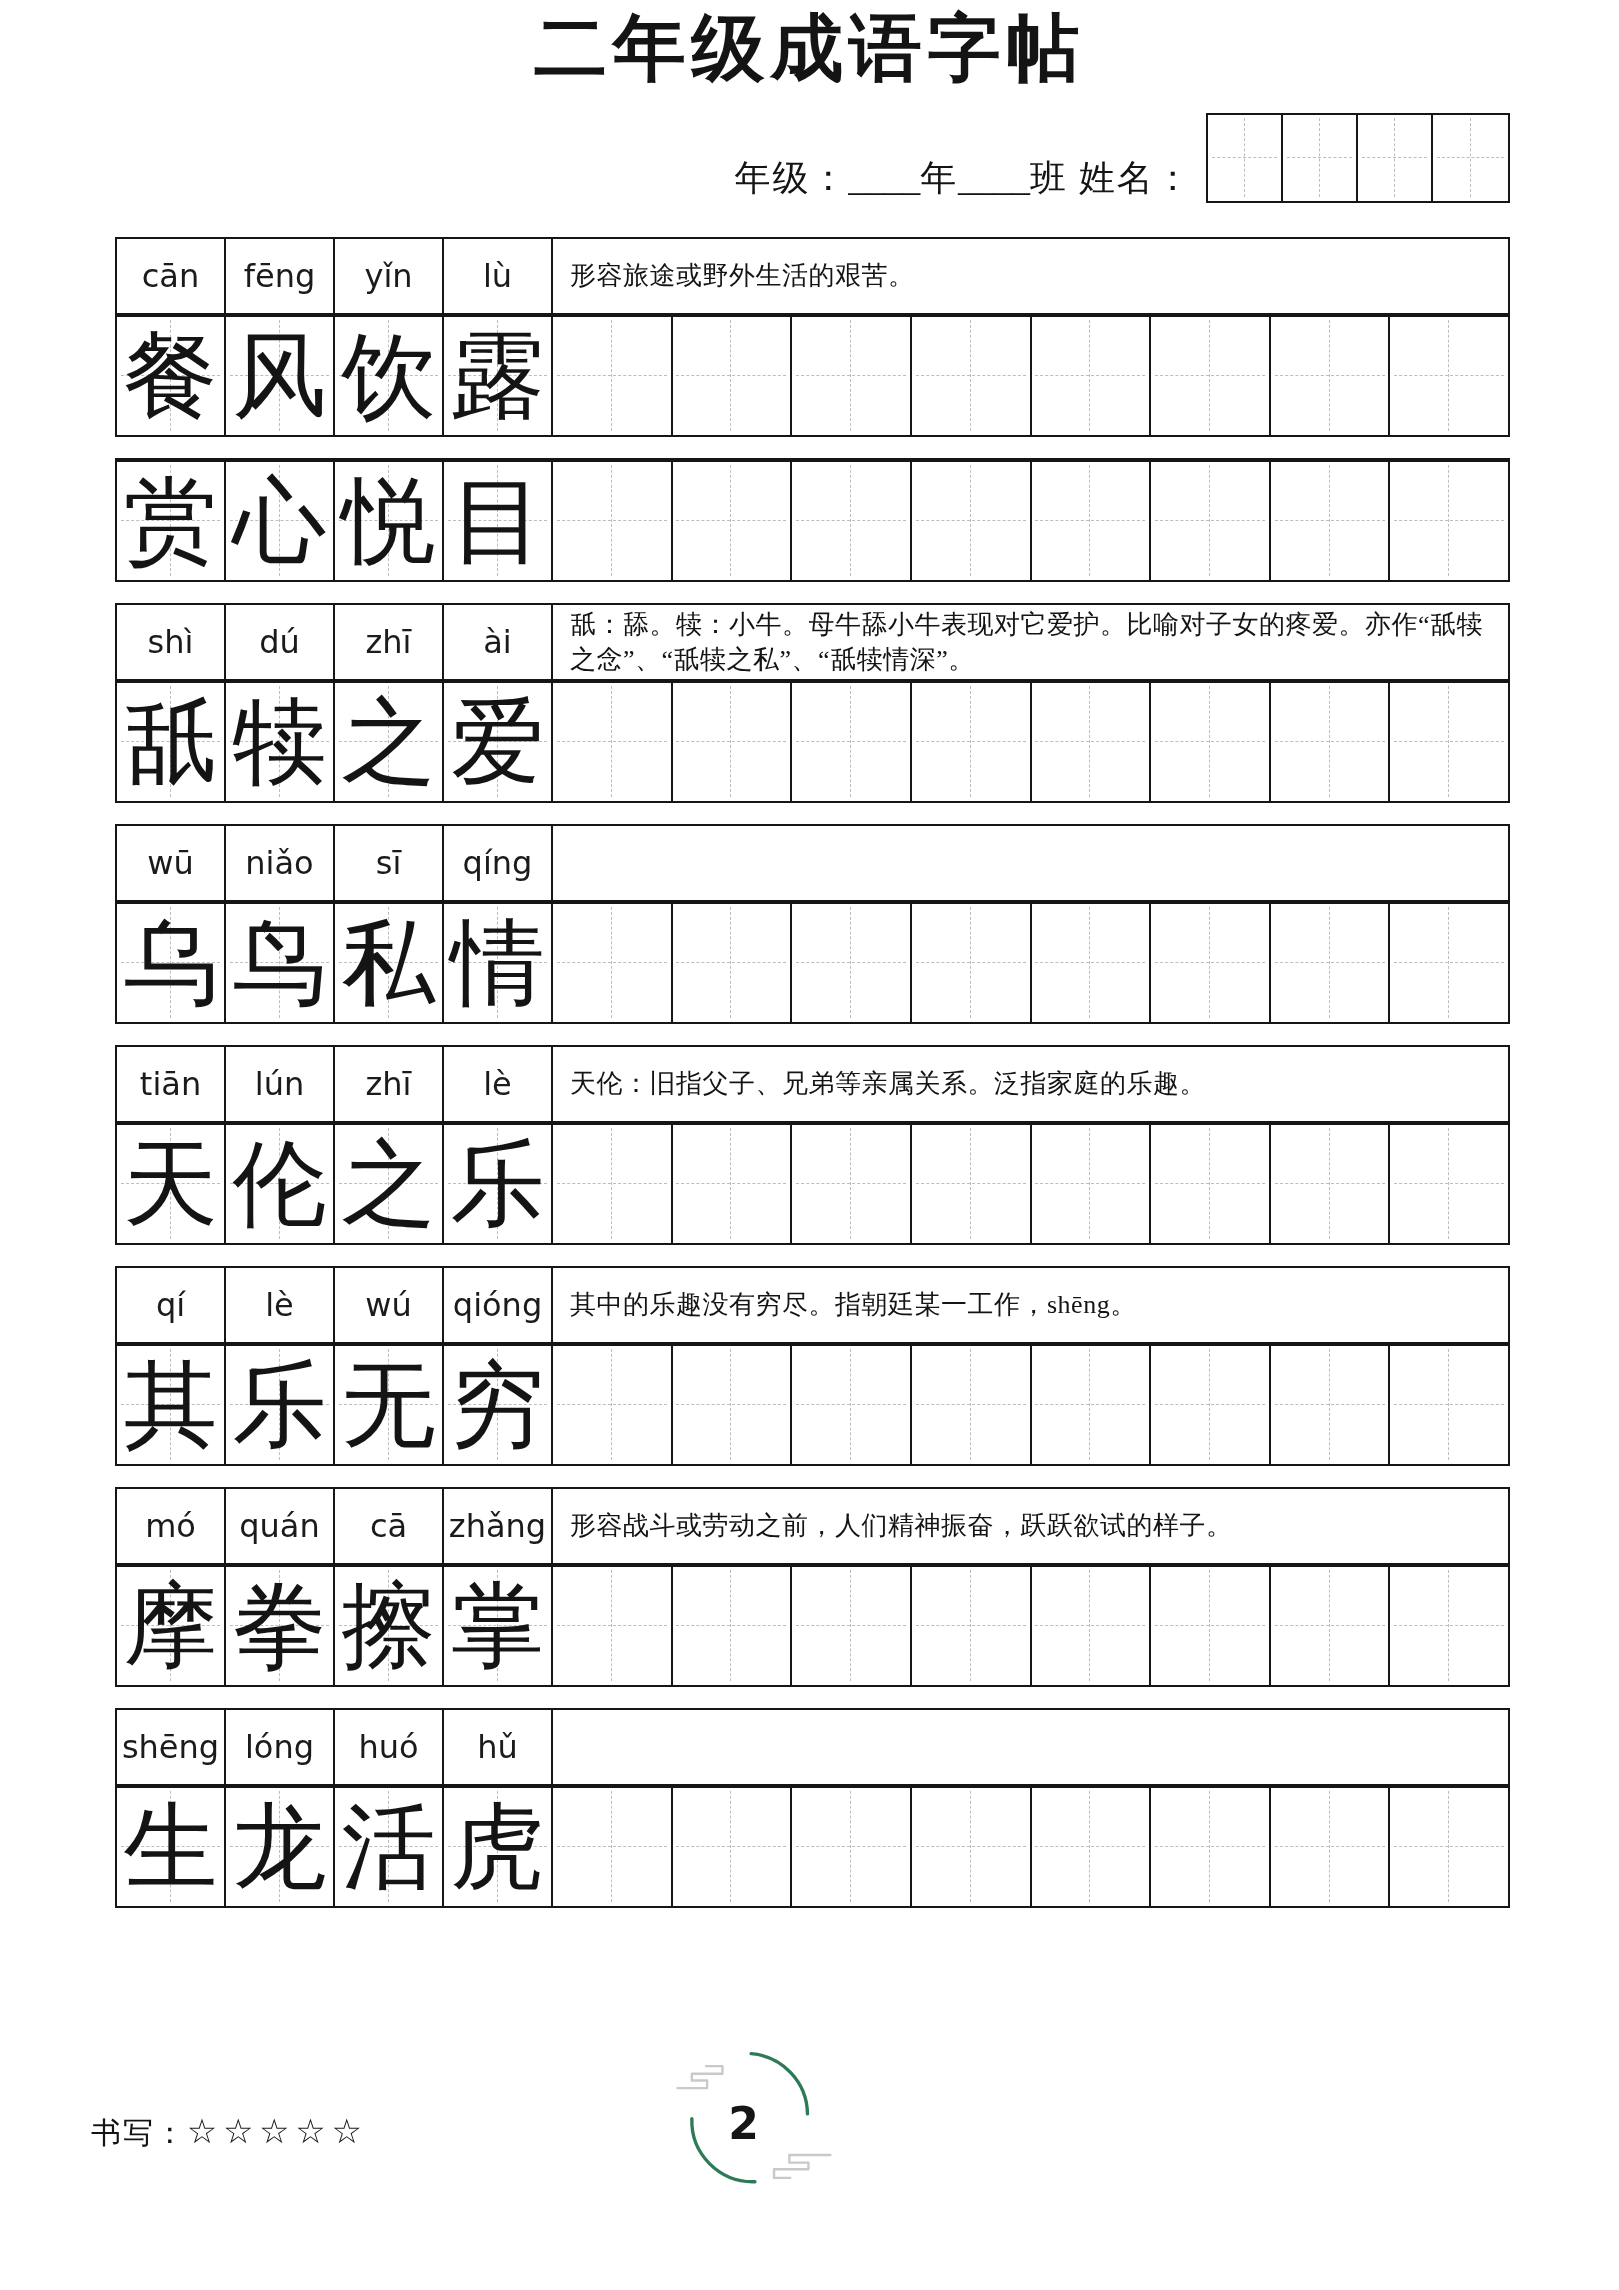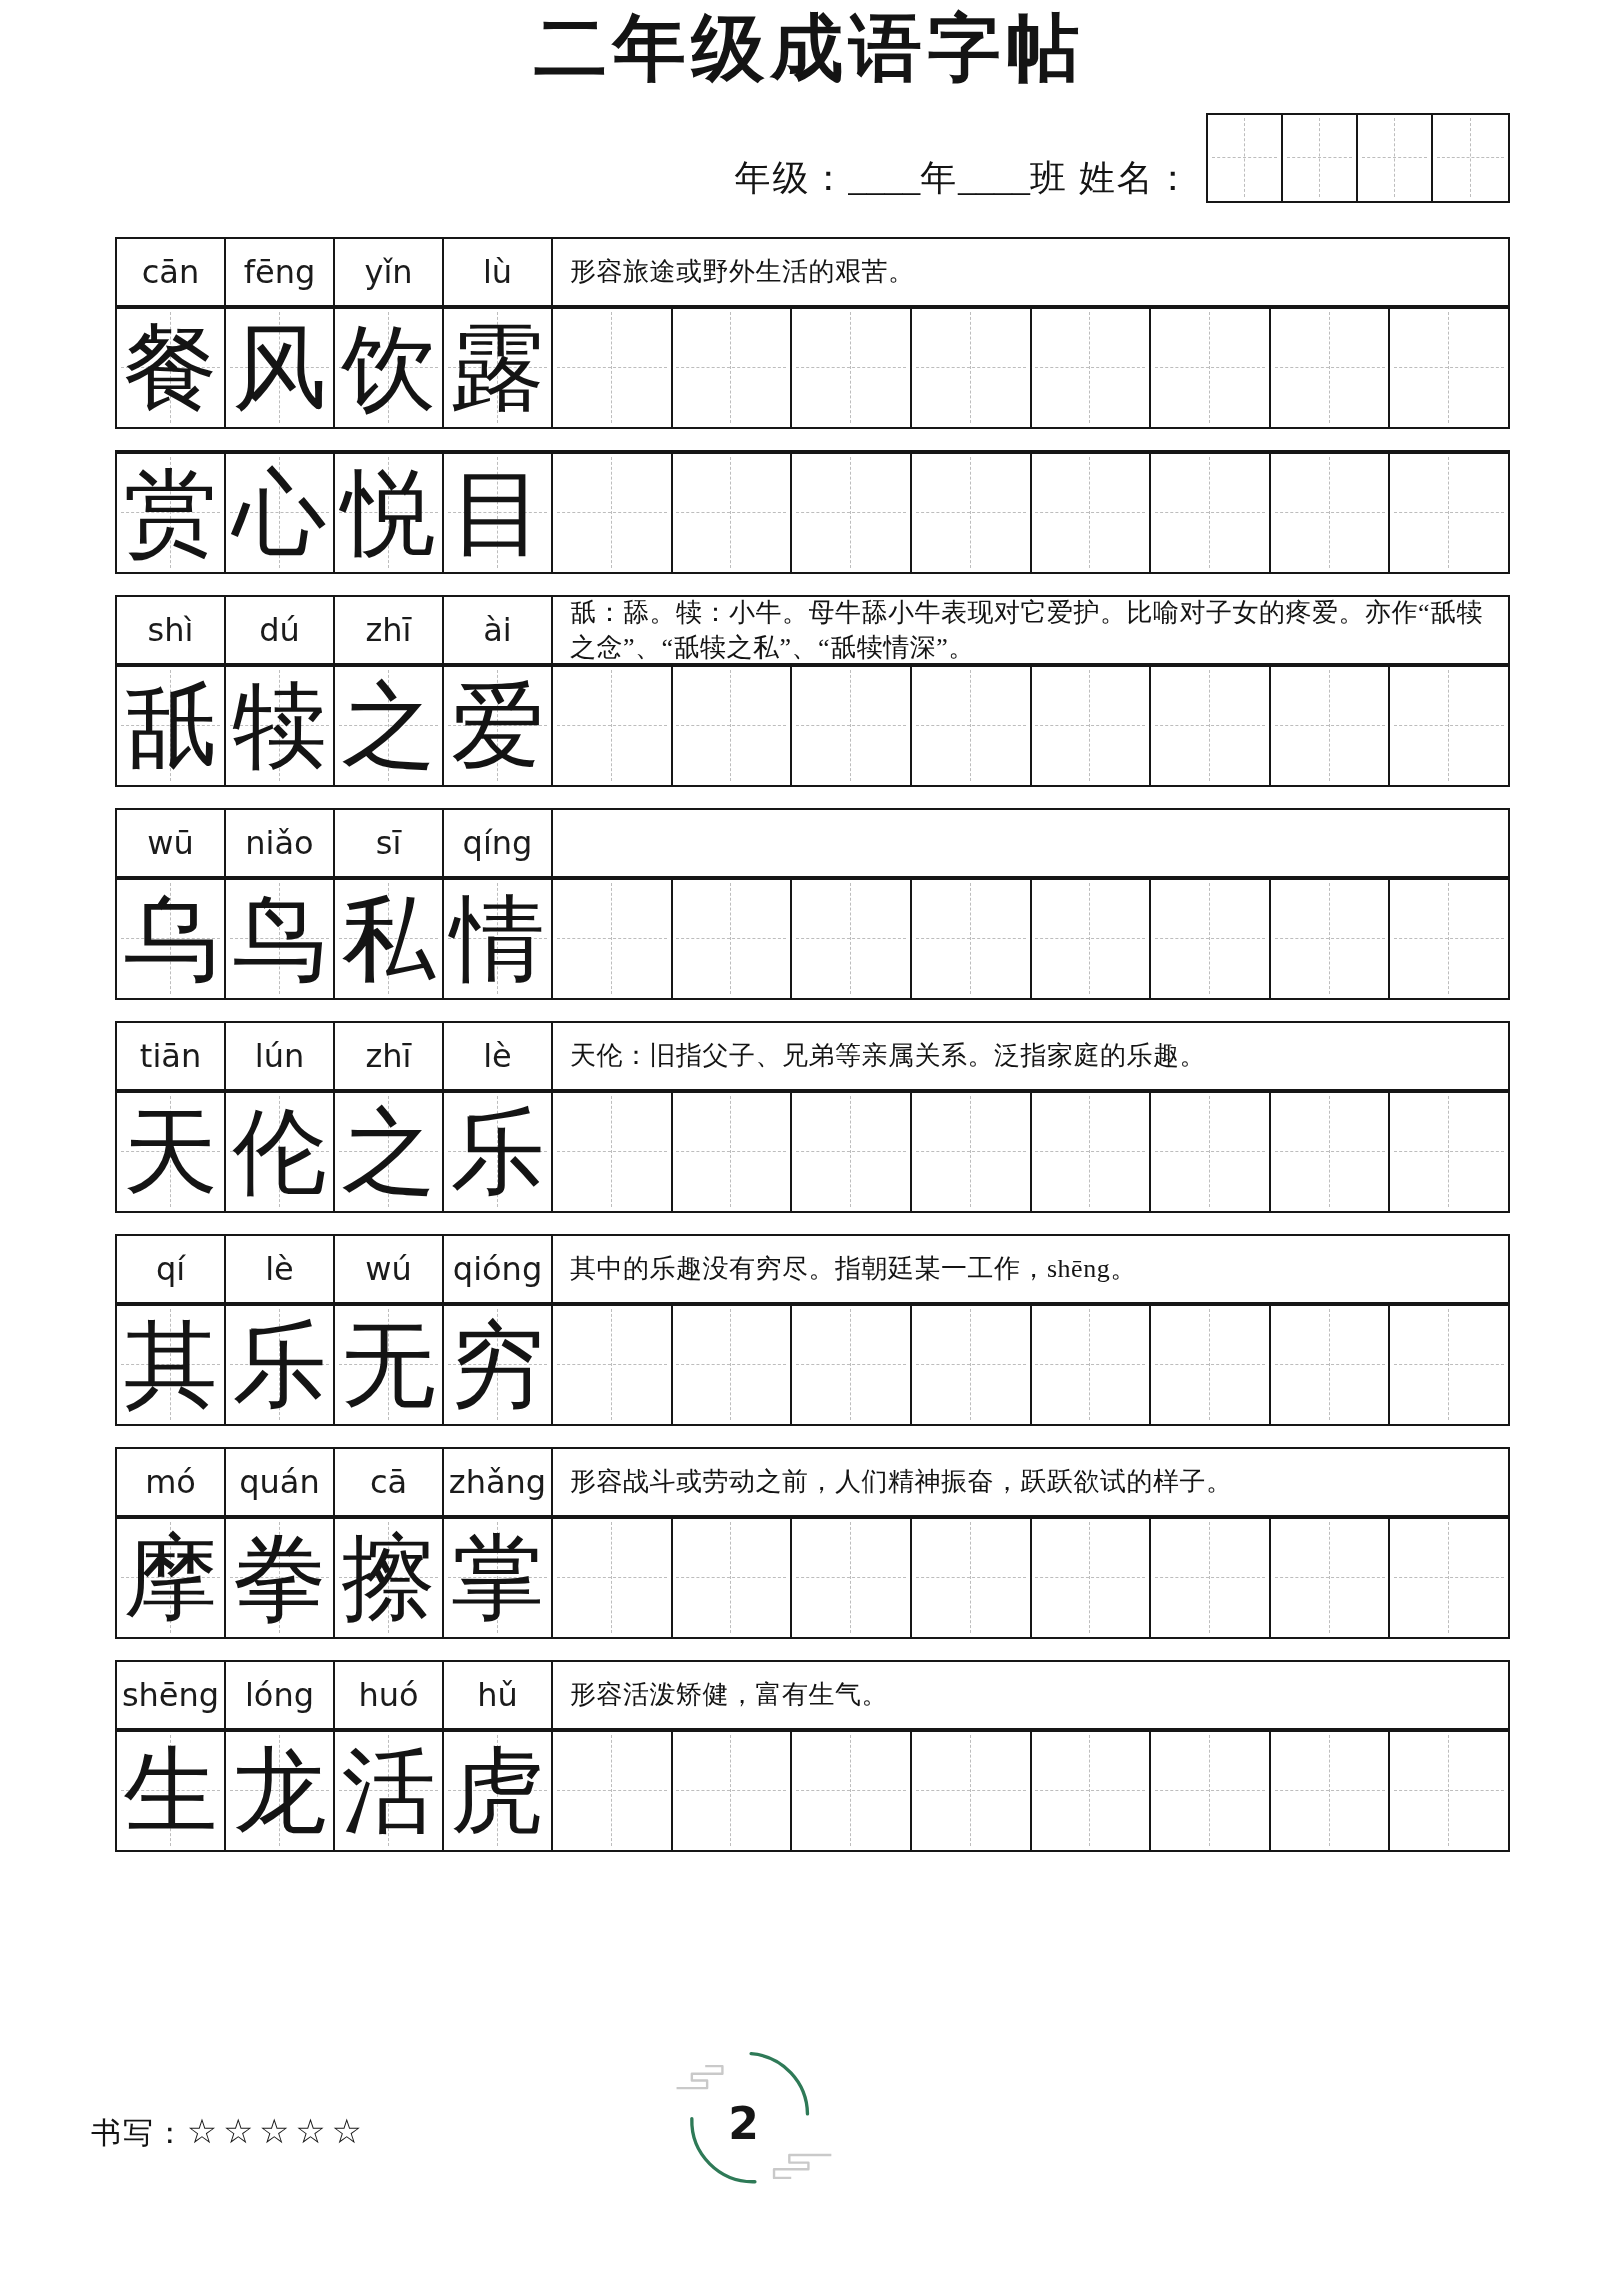--- a/index.html
+++ b/index.html
@@ -52,21 +52,21 @@
     top: 50%; left: 3.8px; right: 3.8px;
     border-top: 1.9px dashed #bdbdbd;
     transform: translateY(-1px);
   }
   .worksheet { margin: 34px 109px 0 115px; }
   .idiom-block { margin-bottom: 21px; }
   .header-row {
     display: flex;
     border: 2.9px solid #161616;
     border-bottom: none;
-    height: 68px;
+    height: 76px;
   }
   .pinyin-cell {
     width: 109px;
     border-right: 2.9px solid #161616;
     display: flex; align-items: center; justify-content: center;
     font-family: "DejaVu Sans", sans-serif;
     font-size: 32px;
     color: #1b1b1b;
   }
   .definition-cell {
@@ -373,21 +373,20 @@
         </div>
   </section>
 
   <section class="idiom-block">
     <div class="header-row">
 
       <div class="pinyin-cell">shēng</div>
           <div class="pinyin-cell">lóng</div>
           <div class="pinyin-cell">huó</div>
           <div class="pinyin-cell">hǔ</div>
-          <div class="definition-cell">形容活泼矫健，富有生气。</div>
     </div>
     <div class="char-row">
 
     <div class="char-cell guided">
             <span class="hanzi">生</span>
           </div>
           <div class="char-cell guided">
             <span class="hanzi">龙</span>
           </div>
           <div class="char-cell guided">

